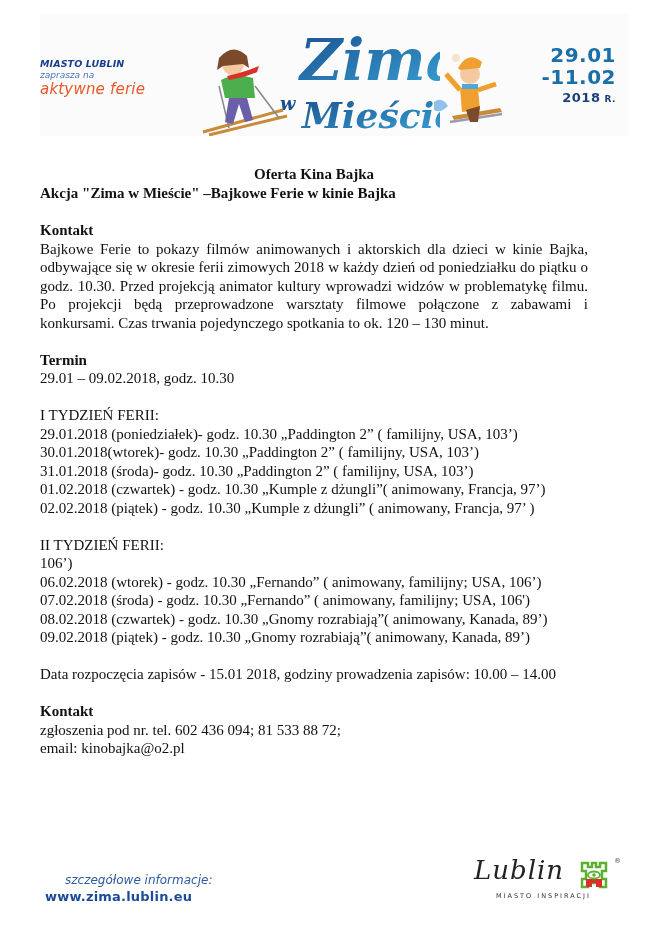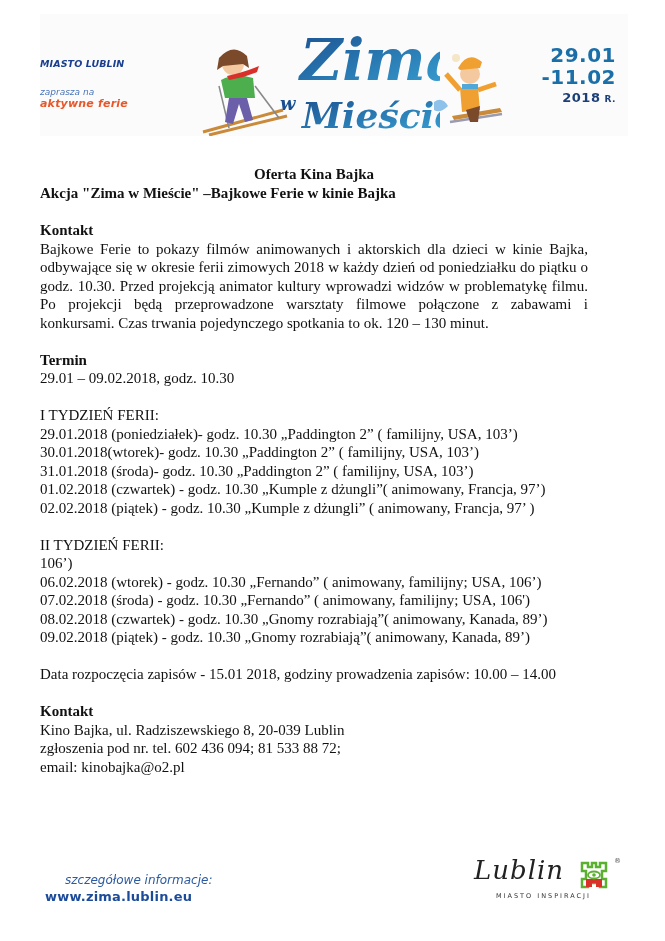--- a/index.html
+++ b/index.html
@@ -1,22 +1,22 @@
 <!DOCTYPE html>
 <html><head>
 <meta charset="utf-8">
 <style>
   html, body { margin: 0; padding: 0; background: #ffffff; }
   body { width: 665px; height: 941px; position: relative; overflow: hidden; font-family: "Liberation Serif", serif; color: #111; }
 
   .banner { position: absolute; left: 40px; top: 14px; width: 588px; height: 122px; background: #fbfbfb; }
   .banner-left { position: absolute; left: 0; top: 44px; width: 140px; font-family: "DejaVu Sans", sans-serif; font-style: italic; }
   .bl-city { font-size: 9.5px; font-weight: bold; color: #1a3f8f; letter-spacing: 0.1px; }
-  .bl-invite { font-size: 9px; color: #4a74b8; margin-top: 18px; }
-  .bl-active { font-size: 11px; color: #e8572a; font-weight: bold; margin-top: 0px; letter-spacing: 0.2px; }
+  .bl-invite { font-size: 9px; color: #4a74b8; margin-top: 1px; }
+  .bl-active { font-size: 15px; color: #e8572a; font-weight: normal; margin-top: 0px; letter-spacing: 0.2px; }
 
   .skier { position: absolute; left: 155px; top: 22px; width: 100px; height: 100px; }
   .sledder { position: absolute; left: 390px; top: 30px; width: 80px; height: 90px; }
   .logo-zima { position: absolute; left: 230px; top: 0px; width: 170px; height: 122px; }
   .logo-zima svg text { font-family: "DejaVu Serif", serif; font-style: italic; }
 
   .banner-right { position: absolute; right: 12px; top: 30px; text-align: right; font-family: "DejaVu Sans", sans-serif; font-weight: bold; }
   .br-start, .br-end { font-size: 20px; line-height: 22px; color: #1b6fa8; letter-spacing: 0.5px; }
   .br-year { font-size: 13px; color: #1c3f78; margin-top: 2px; letter-spacing: 0.5px; }
   .br-year .r { font-size: 9px; margin-left: 4px; }
@@ -125,21 +125,20 @@
   <div class="line">06.02.2018 (wtorek) - godz. 10.30 „Fernando” ( animowany, familijny; USA, 106’)</div>
   <div class="line">07.02.2018 (środa) - godz. 10.30 „Fernando” ( animowany, familijny; USA, 106')</div>
   <div class="line">08.02.2018 (czwartek) - godz. 10.30 „Gnomy rozrabiają”( animowany, Kanada, 89’)</div>
   <div class="line">09.02.2018 (piątek) - godz. 10.30 „Gnomy rozrabiają”( animowany, Kanada, 89’)</div>
   <div class="gap"></div>
 
   <div class="line">Data rozpoczęcia zapisów - 15.01 2018, godziny prowadzenia zapisów: 10.00 – 14.00</div>
   <div class="gap"></div>
 
   <div class="h">Kontakt</div>
-  <div class="line">Kino Bajka, ul. Radziszewskiego 8, 20-039 Lublin</div>
   <div class="line">zgłoszenia pod nr. tel. 602 436 094; 81 533 88 72;</div>
   <div class="line">email: kinobajka@o2.pl</div>
 </div>
 
 <div class="footer-info">
   <div class="fi-label">szczegółowe informacje:</div>
   <div class="fi-url">www.zima.lublin.eu</div>
 </div>
 
 <div class="lublin-logo">

